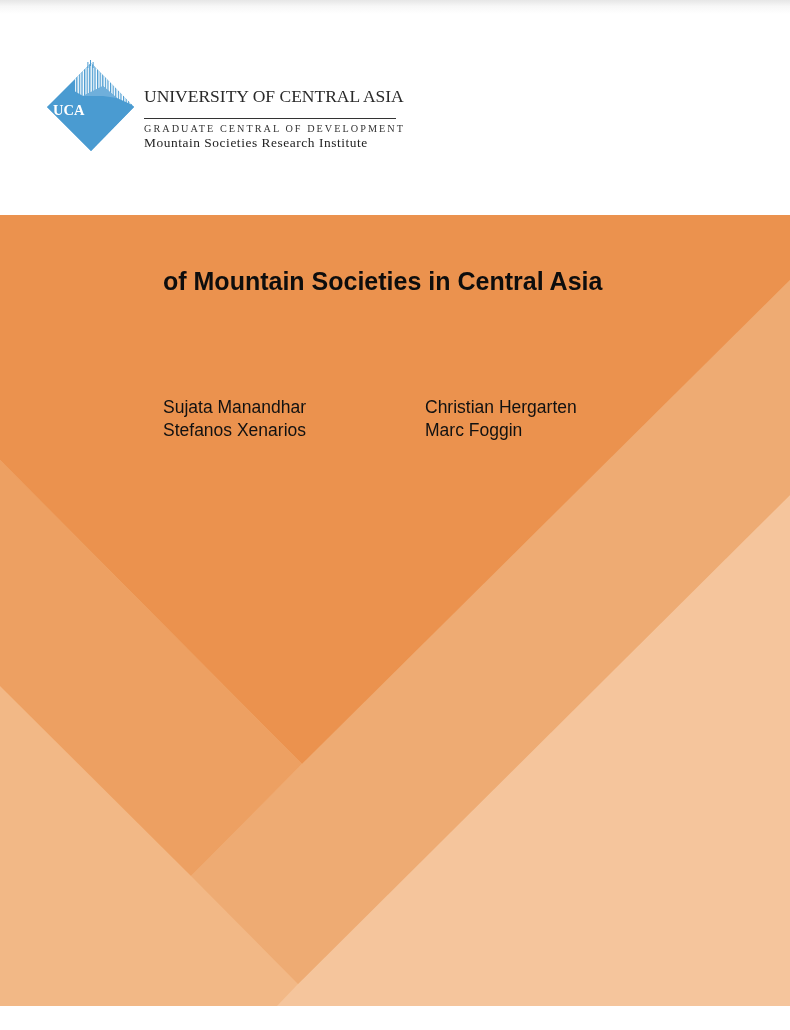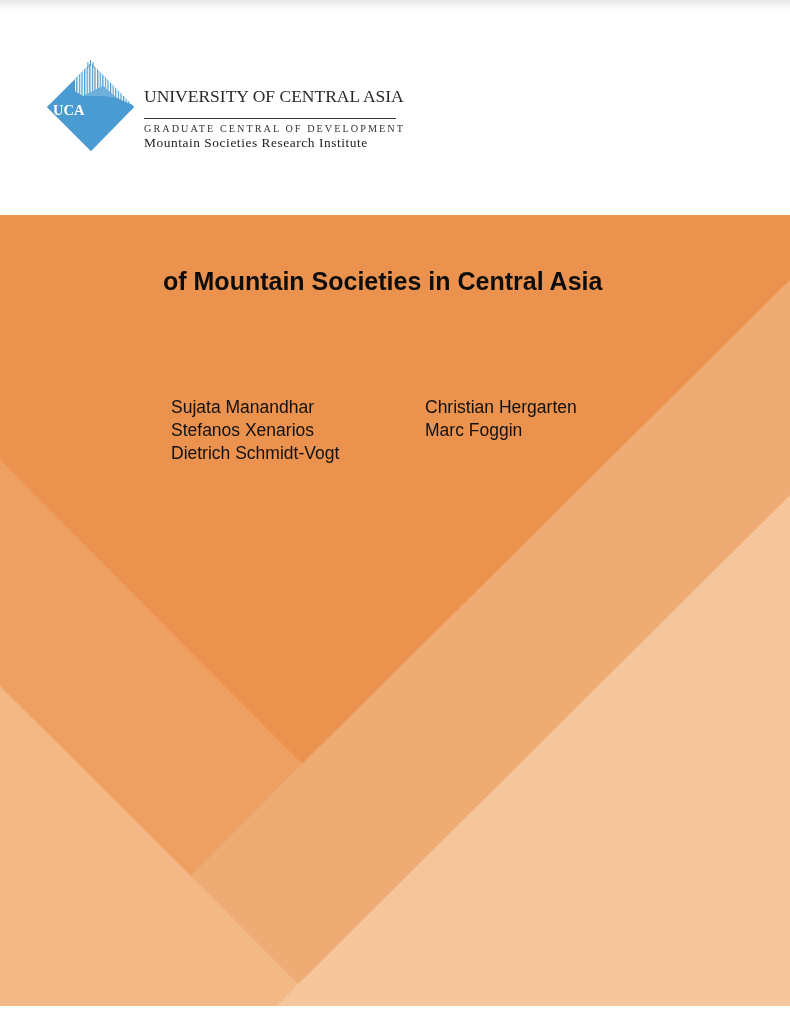--- a/index.html
+++ b/index.html
@@ -37,21 +37,21 @@
   .title {
     position: absolute; left: 163px; top: 265px; width: 580px;
     font-weight: bold; font-size: 25px; line-height: 32px; color: #0d0d0d;
     margin: 0;
   }
   .title span { display: block; white-space: nowrap; }
   .authors {
     position: absolute; left: 163px; top: 396px; font-size: 17.5px; line-height: 23px; color: #111;
   }
   .author-col { position: absolute; top: 0; white-space: nowrap; }
-  .author-col.c1 { left: 8px; }
+  .author-col.c1 { left: 0; }
   .author-col.c2 { left: 229px; margin-left: 33px; }
   .author { display: block; }
 </style>
 </head>
 <body>
 
 <div class="top-shadow"></div>
 
 <div class="logo">
   <svg class="logo-mark" viewBox="0 0 92 94" width="92" height="94">
@@ -104,19 +104,18 @@
 </div>
 
 <h1 class="title">
   <span>of Mountain Societies in Central Asia</span>
 </h1>
 
 <div class="authors">
   <div class="author-col c1">
     <span class="author">Sujata Manandhar</span>
     <span class="author">Stefanos Xenarios</span>
-    <span class="author">Dietrich Schmidt-Vogt</span>
   </div>
   <div class="author-col c2">
     <span class="author">Christian Hergarten</span>
     <span class="author">Marc Foggin</span>
   </div>
 </div>
 
 </body></html>

